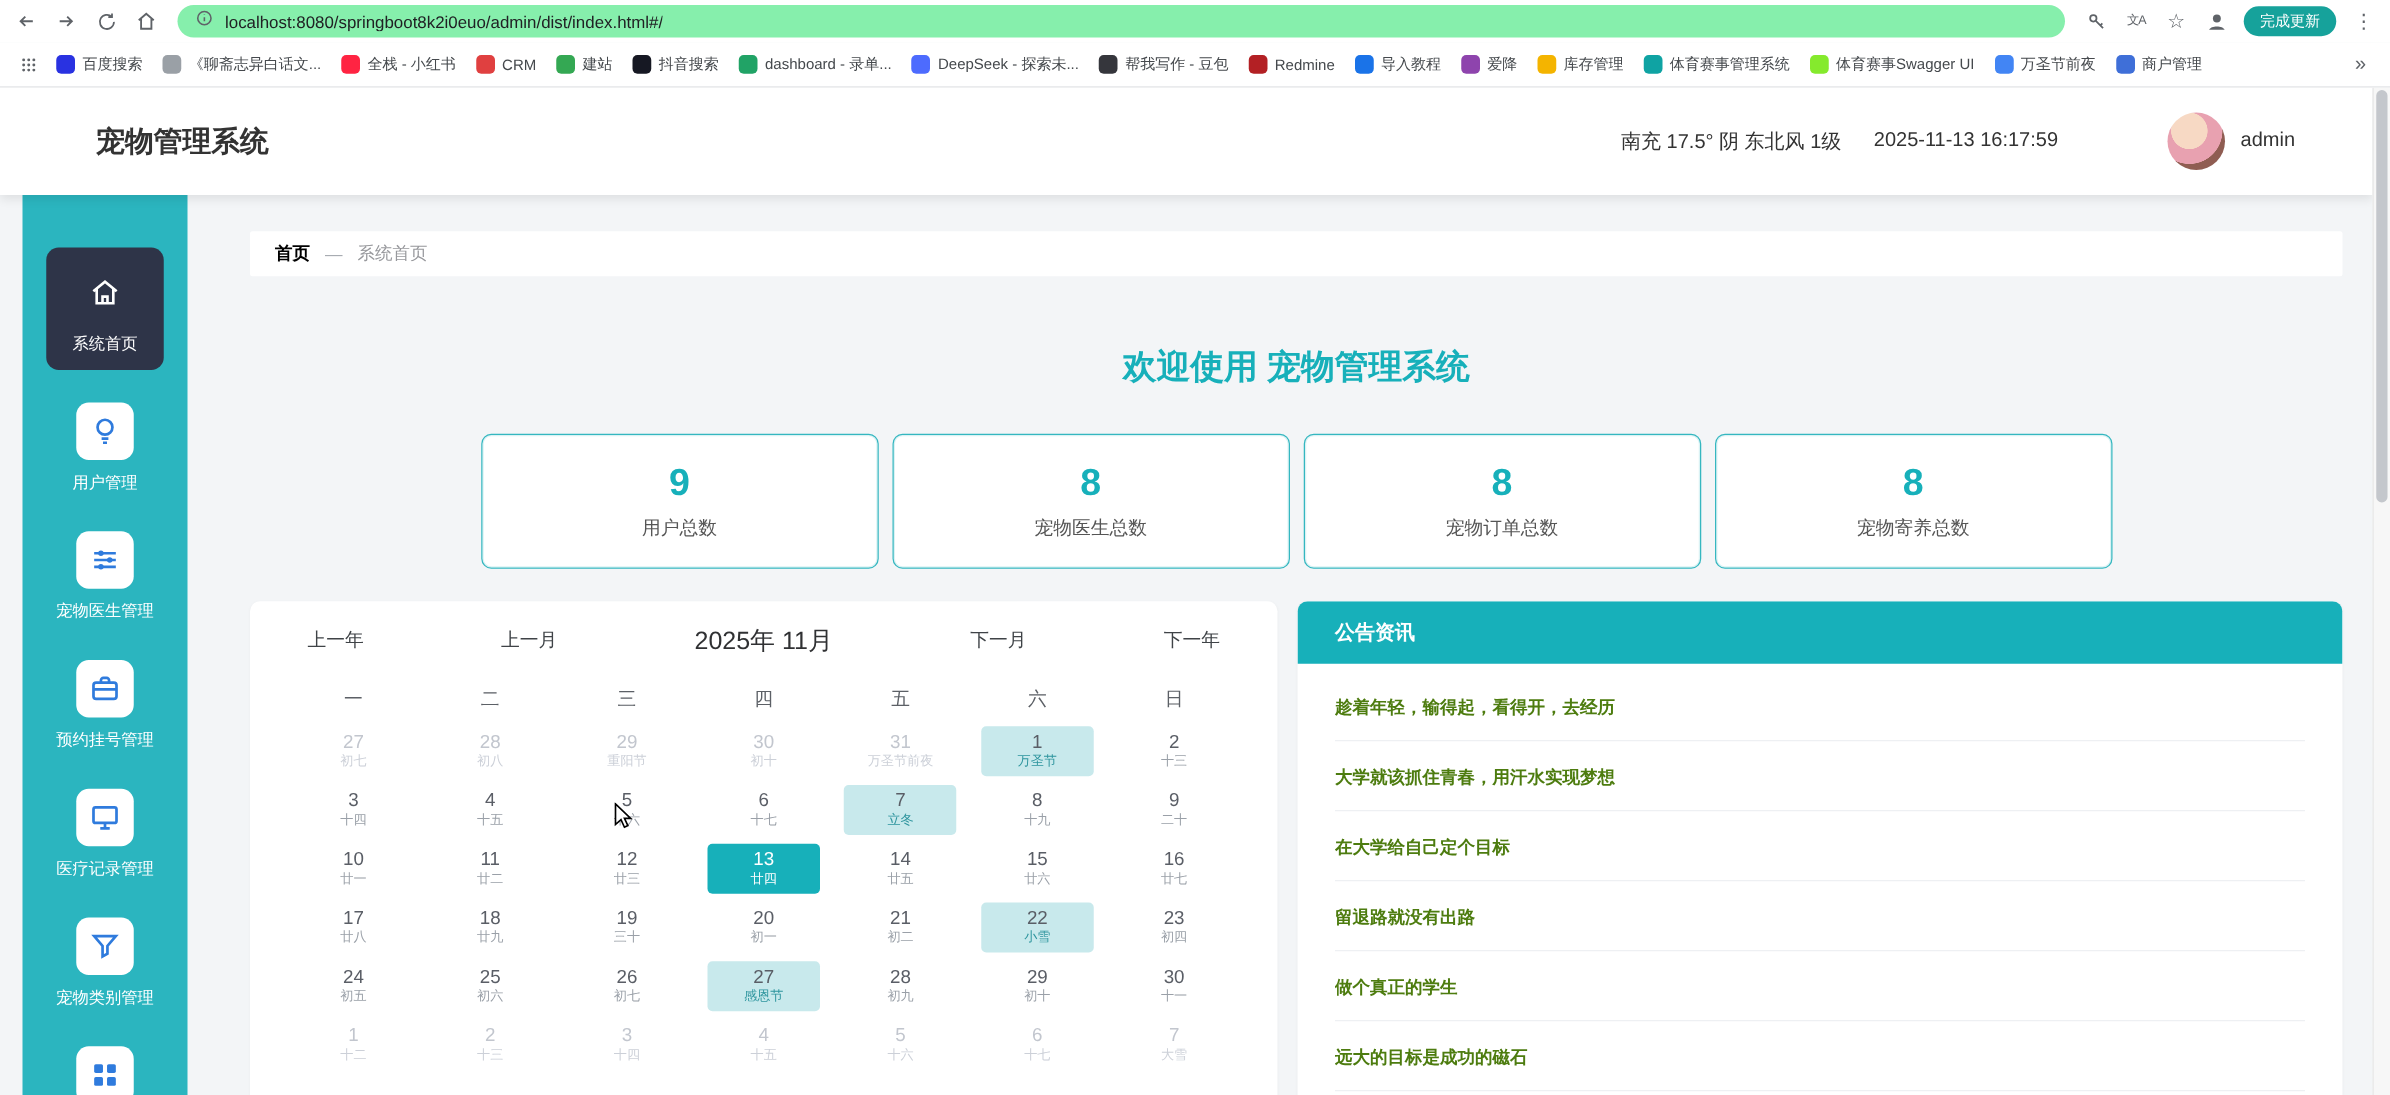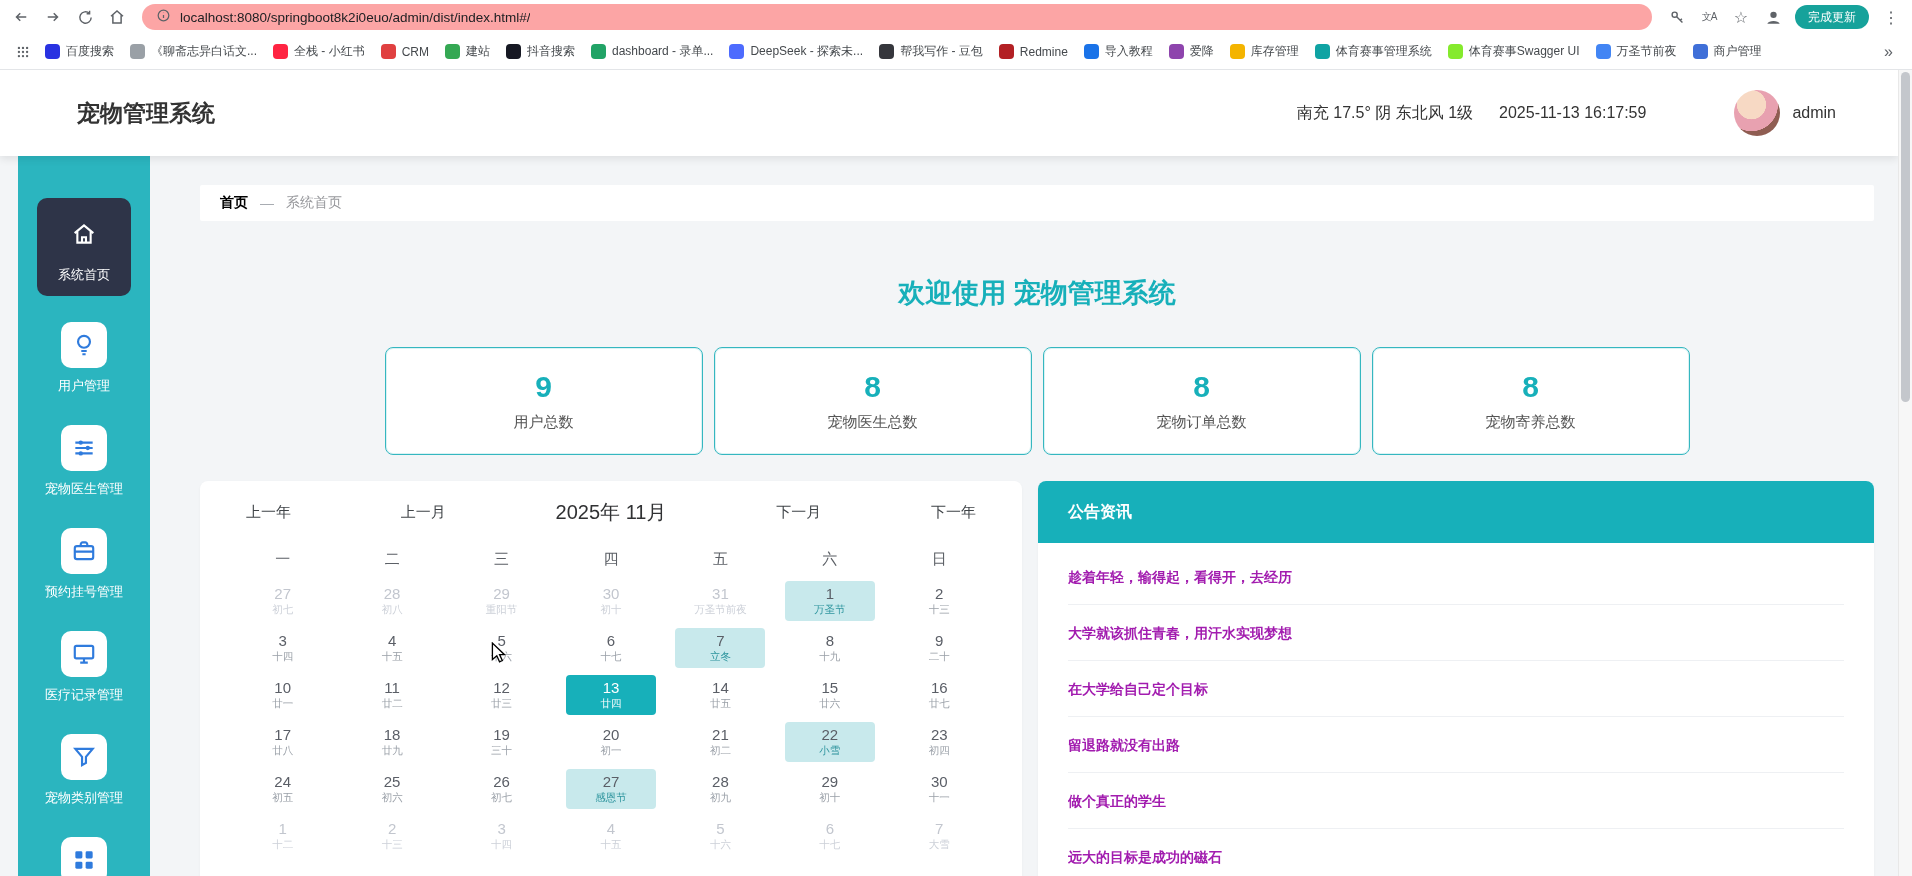--- a/index.html
+++ b/index.html
@@ -8,21 +8,21 @@
     width:1912px; height:876px; overflow:hidden; position:relative;
     font-family:"Liberation Sans","DejaVu Sans",sans-serif;
     background:#f3f5f7;
   }
   
   .chrome { position:absolute; top:0; left:0; width:1912px; z-index:10; }
   .toolbar { height:34px; background:#fff; display:flex; align-items:center; gap:2px; padding:0 6px; }
   .tb-btn { width:30px; height:30px; border:none; background:transparent; border-radius:50%;
             display:flex; align-items:center; justify-content:center; color:#5f6368; font-size:16px; padding:0; cursor:pointer; flex:none; }
   .tb-btn svg { display:block; }
-  .url-bar { flex:1; height:26px; background:#fca5a5; border-radius:13px; display:flex; align-items:center;
+  .url-bar { flex:1; height:26px; background:#86efac; border-radius:13px; display:flex; align-items:center;
              gap:9px; padding:0 14px; margin:0 8px; min-width:0; cursor:text; }
   .url-text { font-size:13.5px; color:#202124; white-space:nowrap; overflow:hidden; }
   .tb-txt { font-size:10px; color:#5f6368; line-height:1; letter-spacing:-1px; }
   .update-pill { height:24px; border-radius:12px; background:var(--update_button,#16a29b); color:#fff;
                  font-size:12px; padding:0 13px; border:none; display:flex; align-items:center; gap:5px;
                  margin:0 5px; white-space:nowrap; cursor:pointer; flex:none; }
   .bookmarks { height:36px; background:#fff; border-bottom:1px solid #e3e5e8; display:flex; align-items:center;
                padding:0 10px; gap:2px; overflow:hidden; }
   .bm { display:flex; align-items:center; gap:6px; padding:3px 7px; border-radius:6px; white-space:nowrap; cursor:pointer; flex:none; }
   .favicon { width:15px; height:15px; border-radius:4px; background:#9aa0a6; flex:none; }
@@ -75,25 +75,25 @@
   .day-num { display:block; font-size:15px; line-height:18px; color:#5a5e66; }
   .day-lunar { display:block; font-size:10.5px; line-height:13px; color:#9aa0a8; white-space:nowrap; }
   .day[data-state="prev"] .day-num, .day[data-state="next"] .day-num { color:#c2c6ce; }
   .day[data-state="prev"] .day-lunar, .day[data-state="next"] .day-lunar { color:#ccd0d8; }
   .day[data-state="hl"] { background:var(--highlight,#c8e9ec); }
   .day[data-state="hl"] .day-lunar { color:#2e959e; }
   .day[data-state="today"] { background:var(--primary,#17b0ba); }
   .day[data-state="today"] .day-num, .day[data-state="today"] .day-lunar { color:#fff; }
   
   .ann-card { flex:1; background:#fff; border-radius:8px; overflow:hidden; min-height:435px; box-shadow:0 1px 3px rgba(0,0,0,.04); }
-  .ann-header { height:62px; background:var(--primary,#17b0ba); display:flex; align-items:center; padding:0 30px;
+  .ann-header { height:50px; background:var(--primary,#17b0ba); display:flex; align-items:center; padding:0 30px;
                 color:#fff; font-size:16px; font-weight:bold; }
   .ann-list { padding:6px 30px 0; }
   .ann-item { height:56px; line-height:56px; border-bottom:1px solid #eef0f3; font-size:14px; font-weight:bold;
-              color:#a21caf; white-space:nowrap; overflow:hidden; cursor:pointer; }
+              color:#4d7c0f; white-space:nowrap; overflow:hidden; cursor:pointer; }
   
   .scrollbar { position:absolute; right:0; top:0; width:14px; height:806px; background:#f7f7f7; border-left:1px solid #e8e8e8; z-index:5; }
   .scroll-thumb { position:absolute; top:2px; left:2px; width:9px; height:330px; background:#c4c7cc; border-radius:5px; }
   .cursor { position:absolute; left:488px; top:572px; z-index:50; }
 </style>
 </head>
 <body>
 
 <div class="chrome">
   <div class="toolbar">

